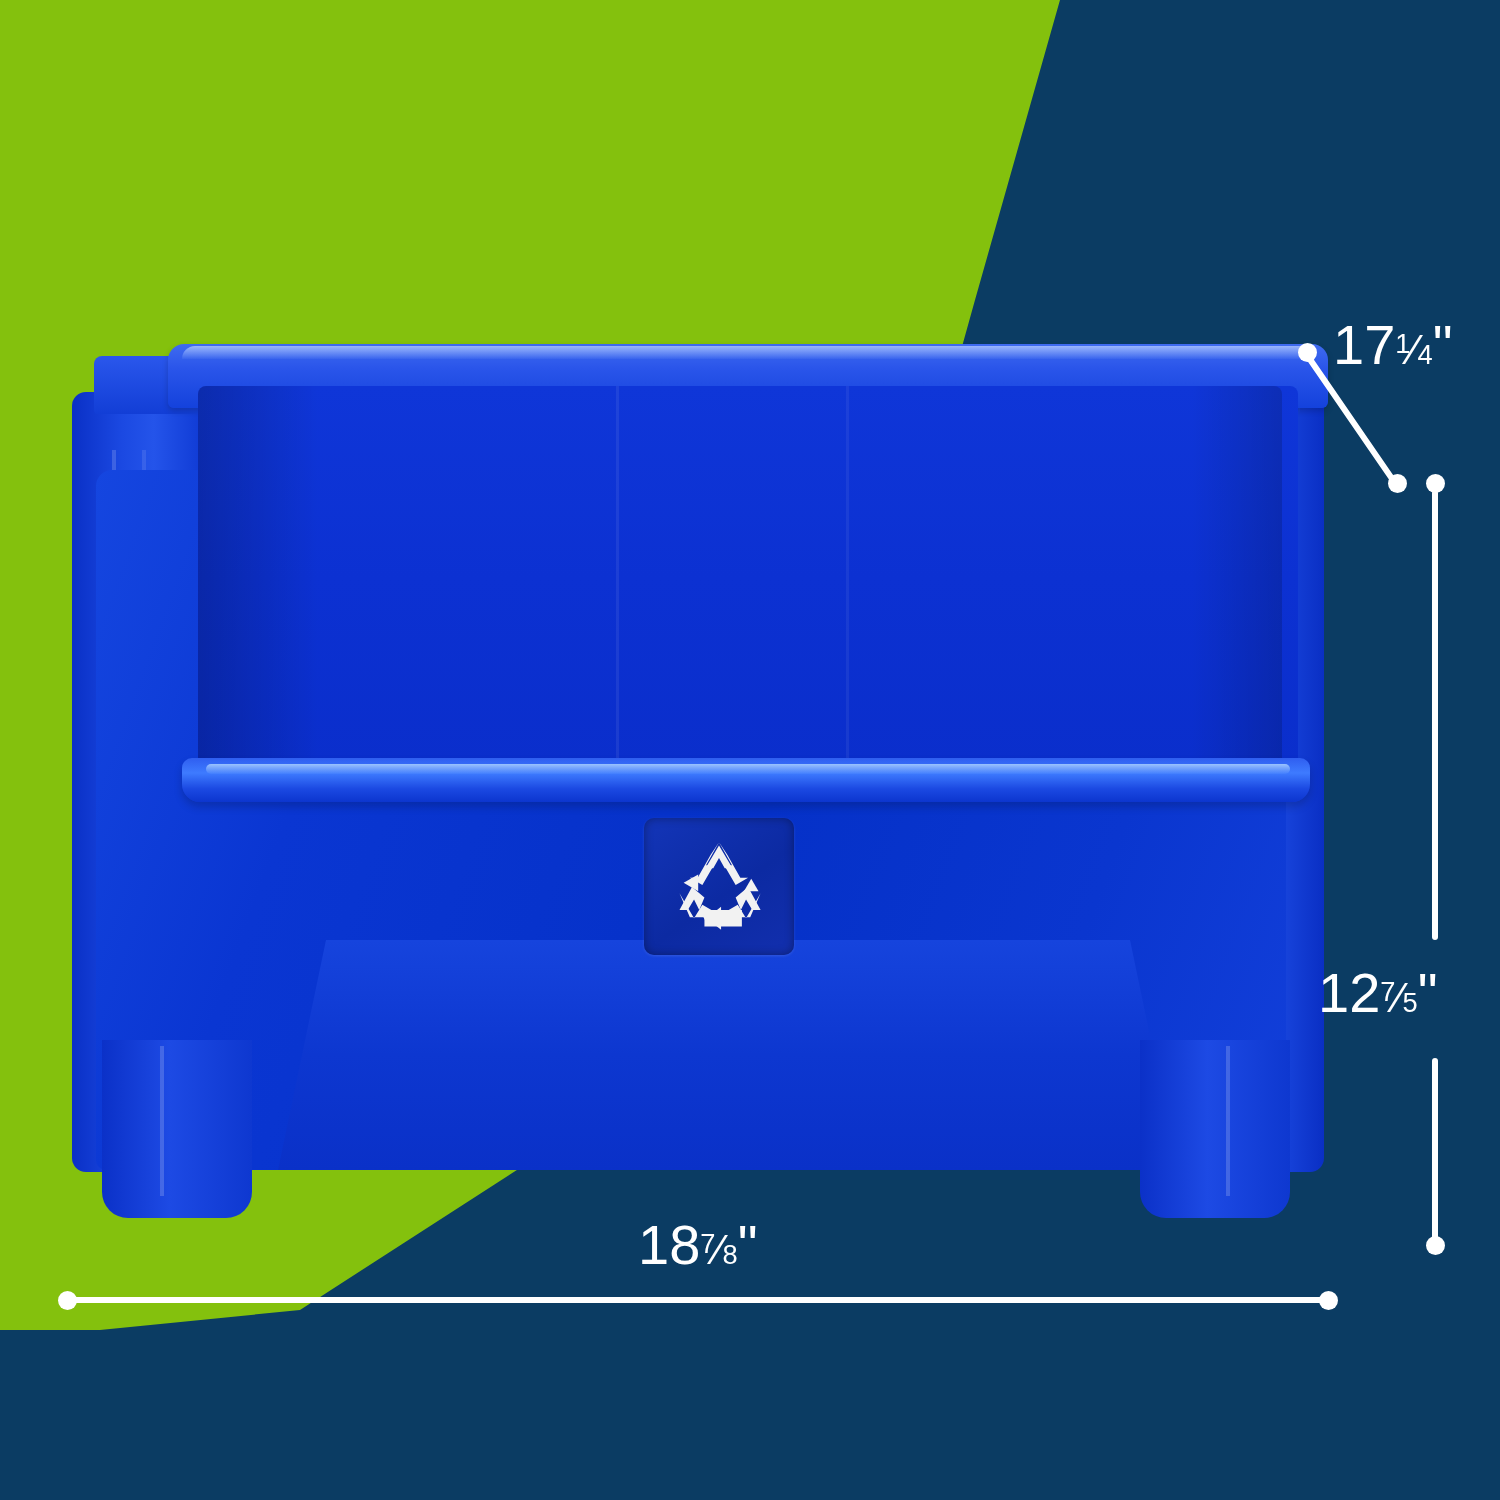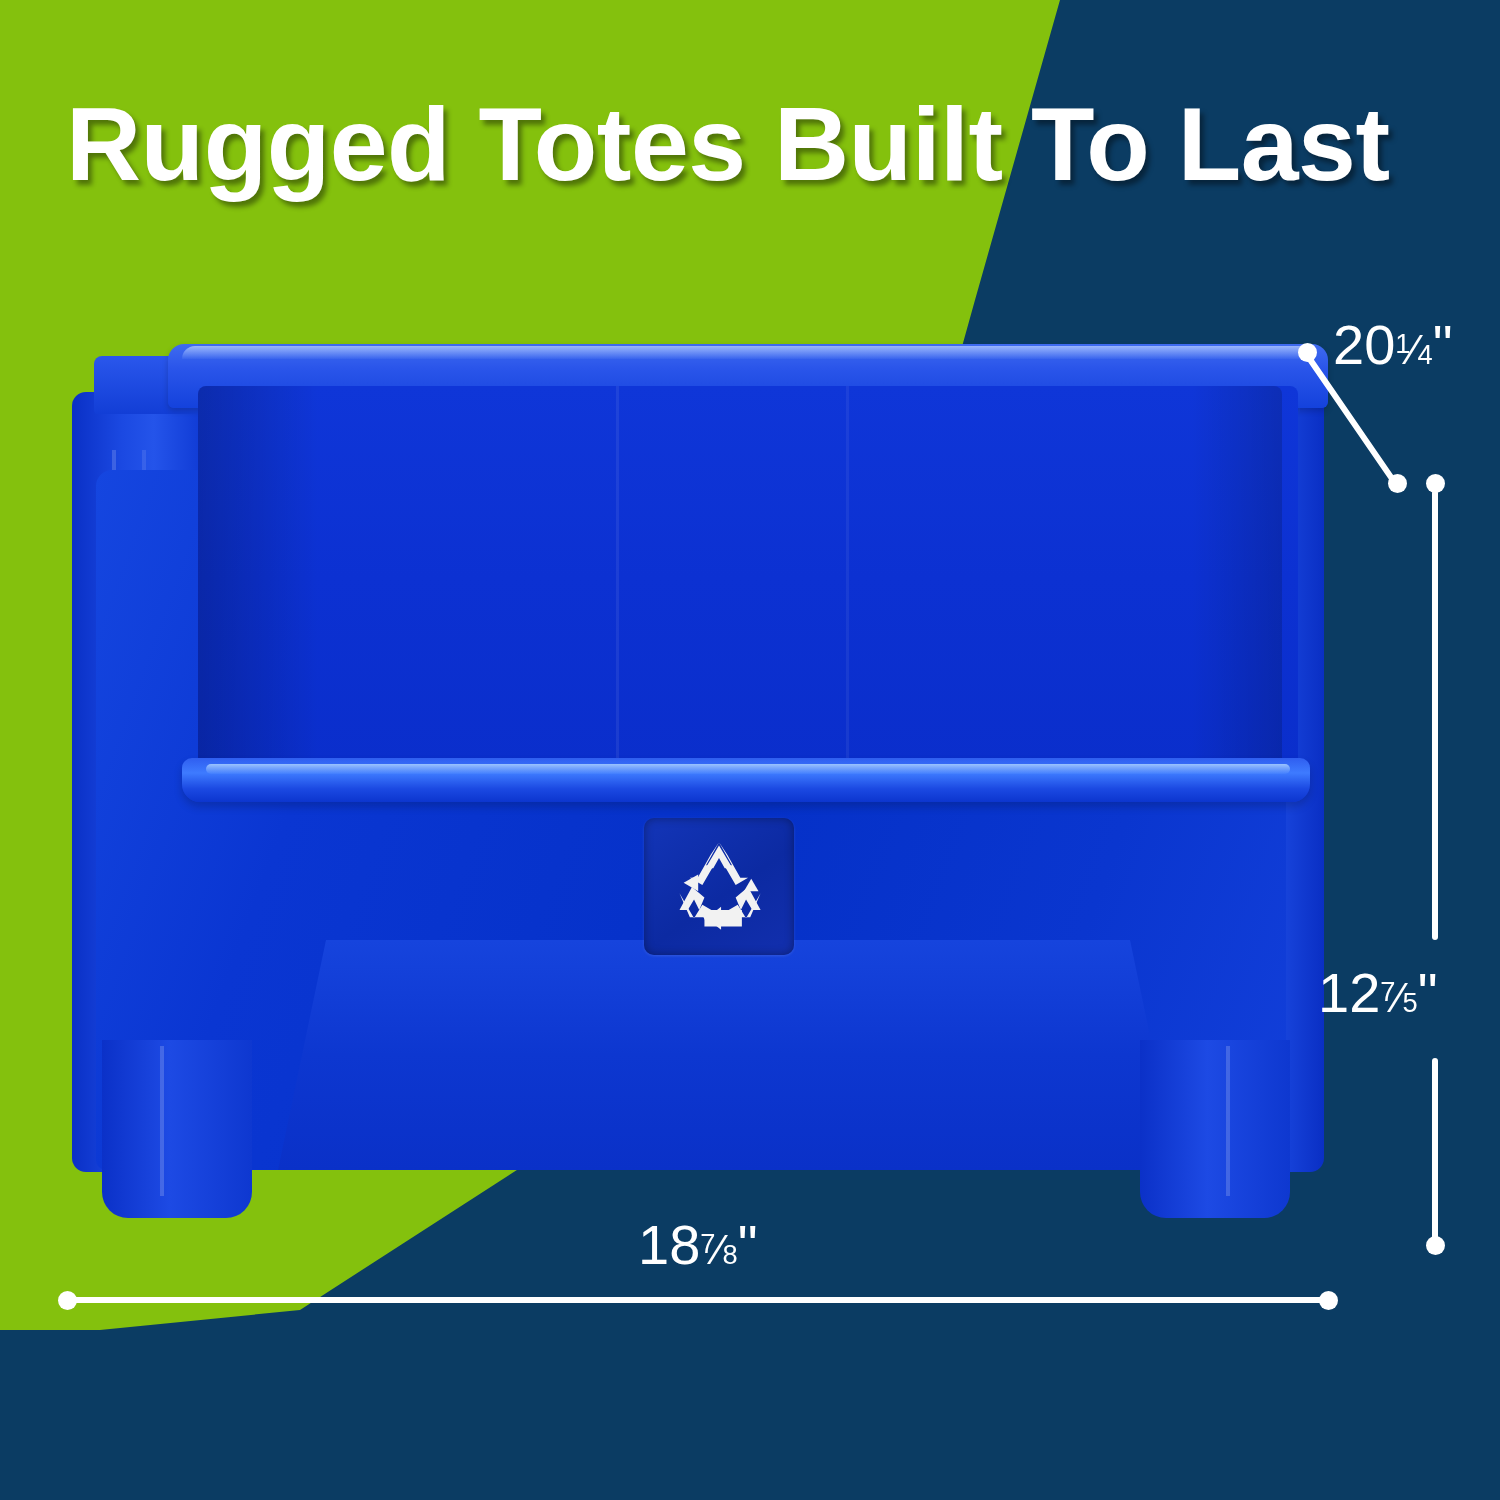--- a/index.html
+++ b/index.html
@@ -276,21 +276,20 @@
   .width-dot-b{ left:1319px; top:1291px; }
 </style>
 </head>
 <body>
 
 <div class="stage">
 
   <div class="bg-navy"></div>
   <div class="bg-green"></div>
 
-  <div class="headline">Rugged Totes Built To Last</div>
 
   <div class="tote">
     <div class="tote-body">
 
       <div class="post-left"></div>
       <div class="post-left-notch"></div>
       <div class="post-left-rib1"></div>
       <div class="post-left-rib2"></div>
 
       <div class="post-right"></div>
@@ -345,21 +344,21 @@
         </svg>
       </div>
 
     </div>
   </div>
 
   <div class="dot depth-dot-a"></div>
   <div class="dim-line depth-line"></div>
   <div class="dot depth-dot-b"></div>
   <div class="dim-label label-depth">
-    <span>20</span><span class="frac"><sup>1</sup><span class="fslash">⁄</span><sub>4</sub></span><span>"</span>
+    <span>17</span><span class="frac"><sup>1</sup><span class="fslash">⁄</span><sub>4</sub></span><span>"</span>
   </div>
 
   <div class="dot height-dot-a"></div>
   <div class="dim-line height-line-top"></div>
   <div class="dim-line height-line-bot"></div>
   <div class="dot height-dot-b"></div>
   <div class="dim-label label-height">
     <span>12</span><span class="frac"><sup>7</sup><span class="fslash">⁄</span><sub>5</sub></span><span>"</span>
   </div>
 

